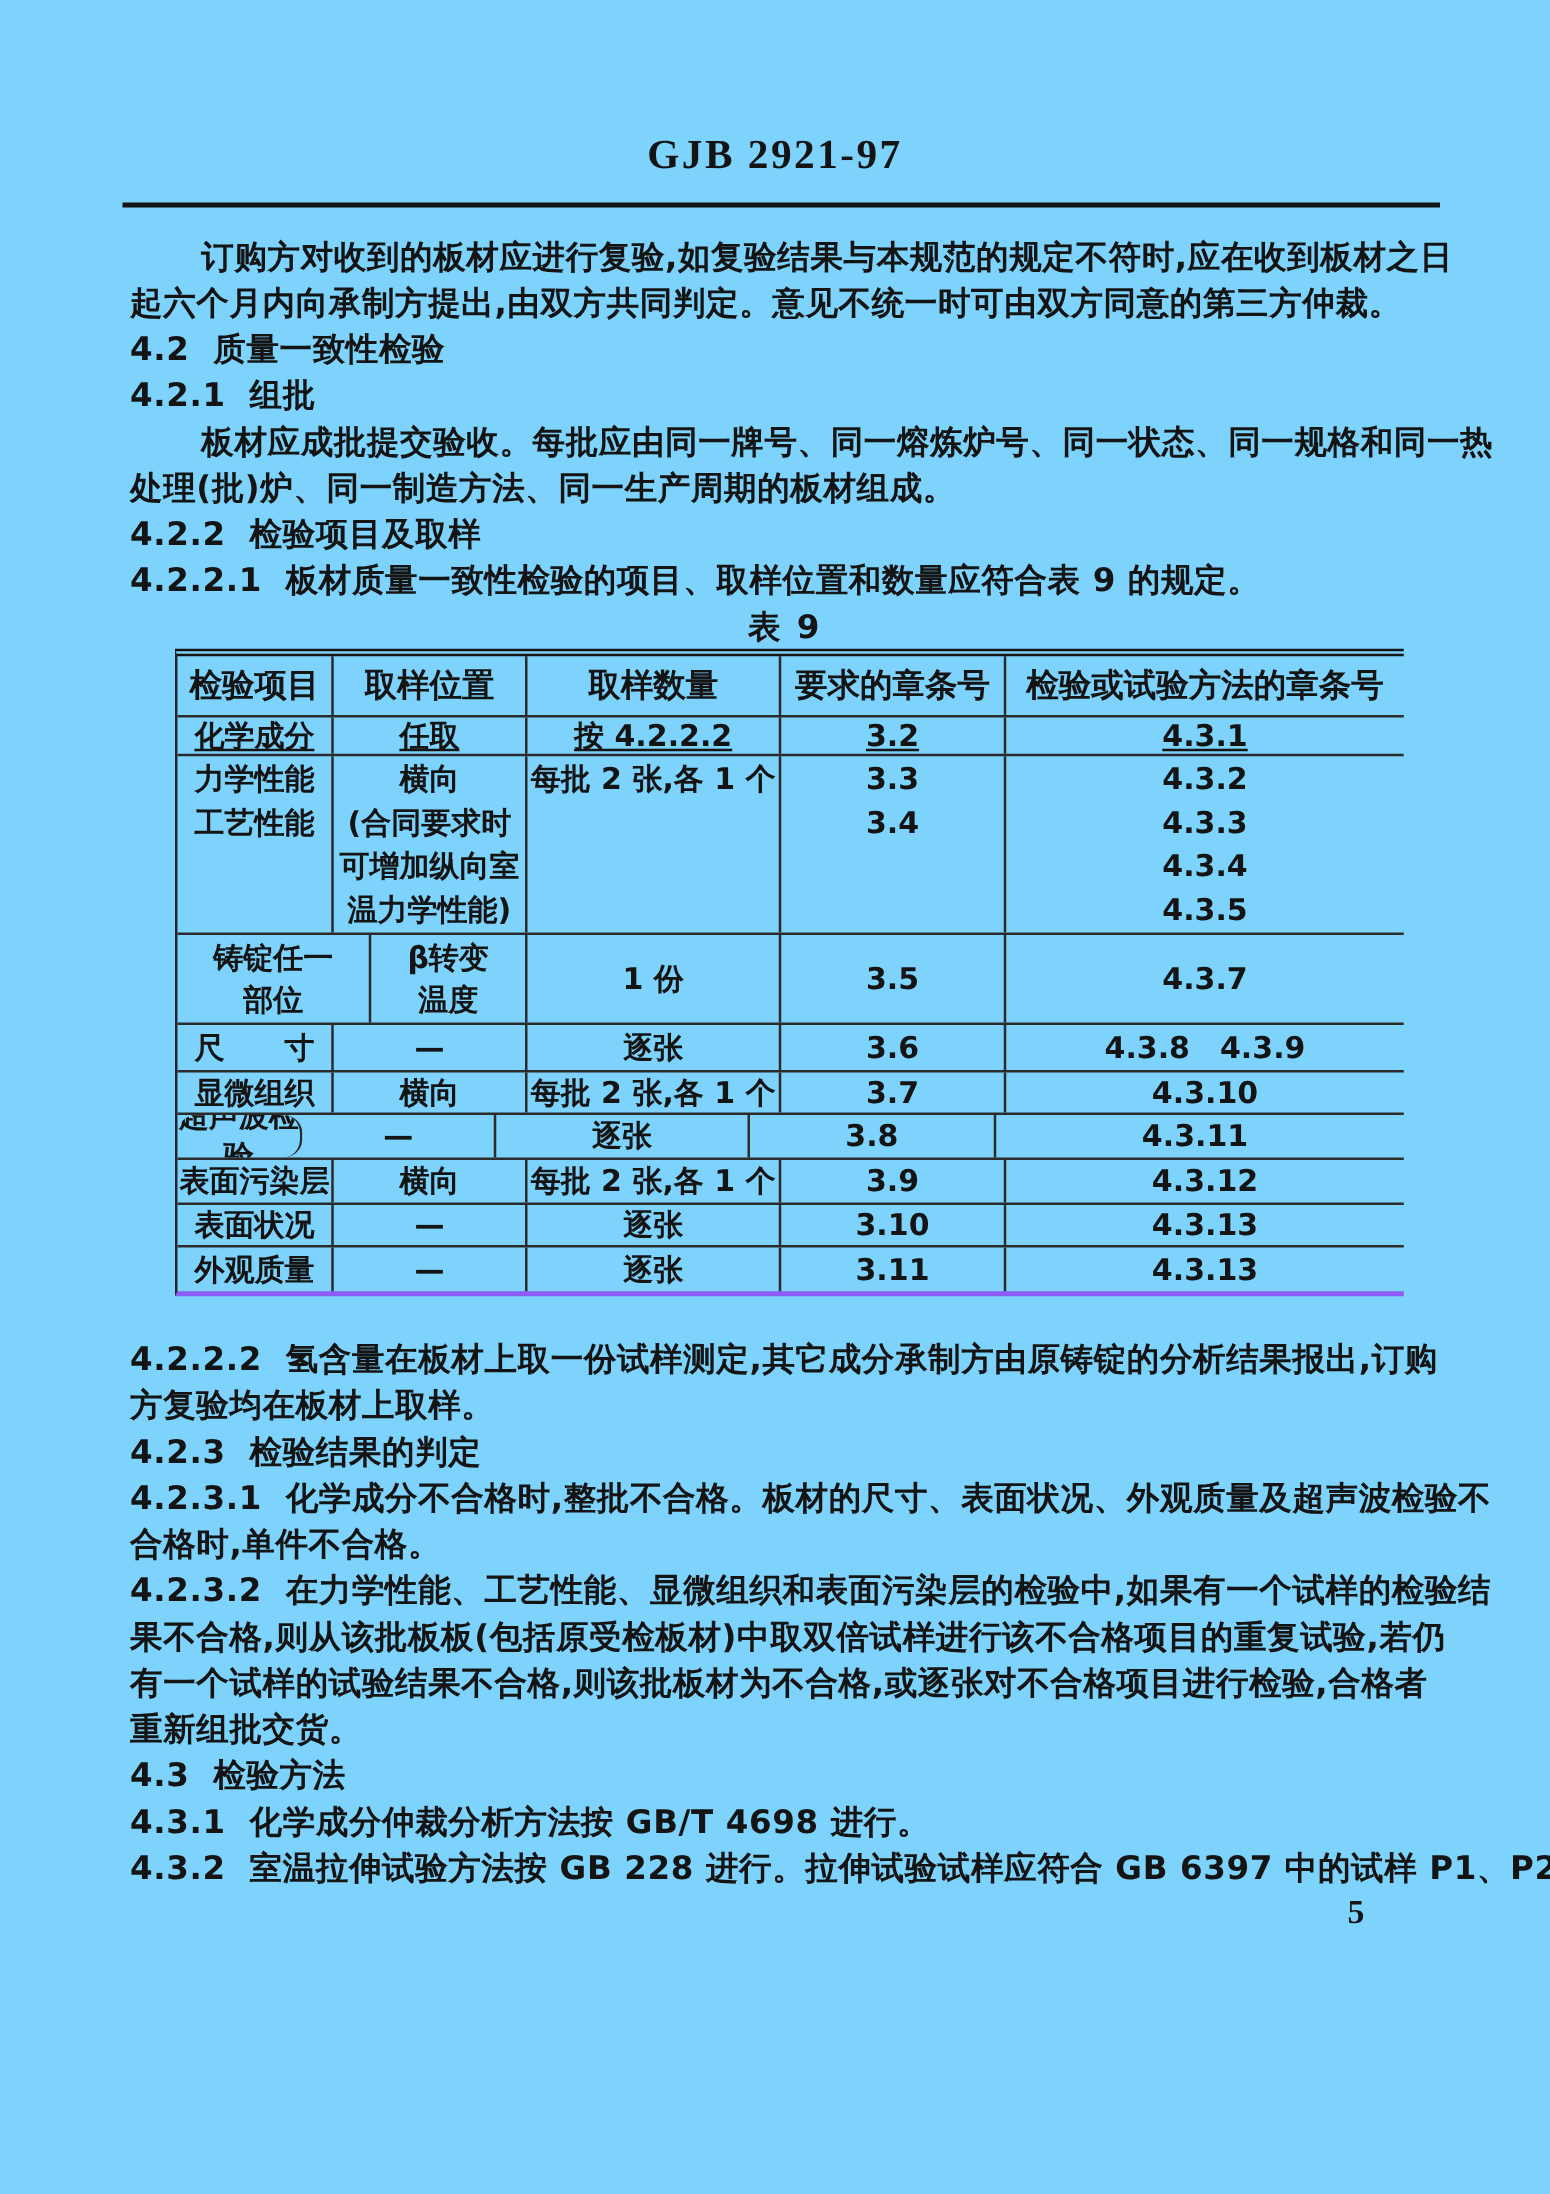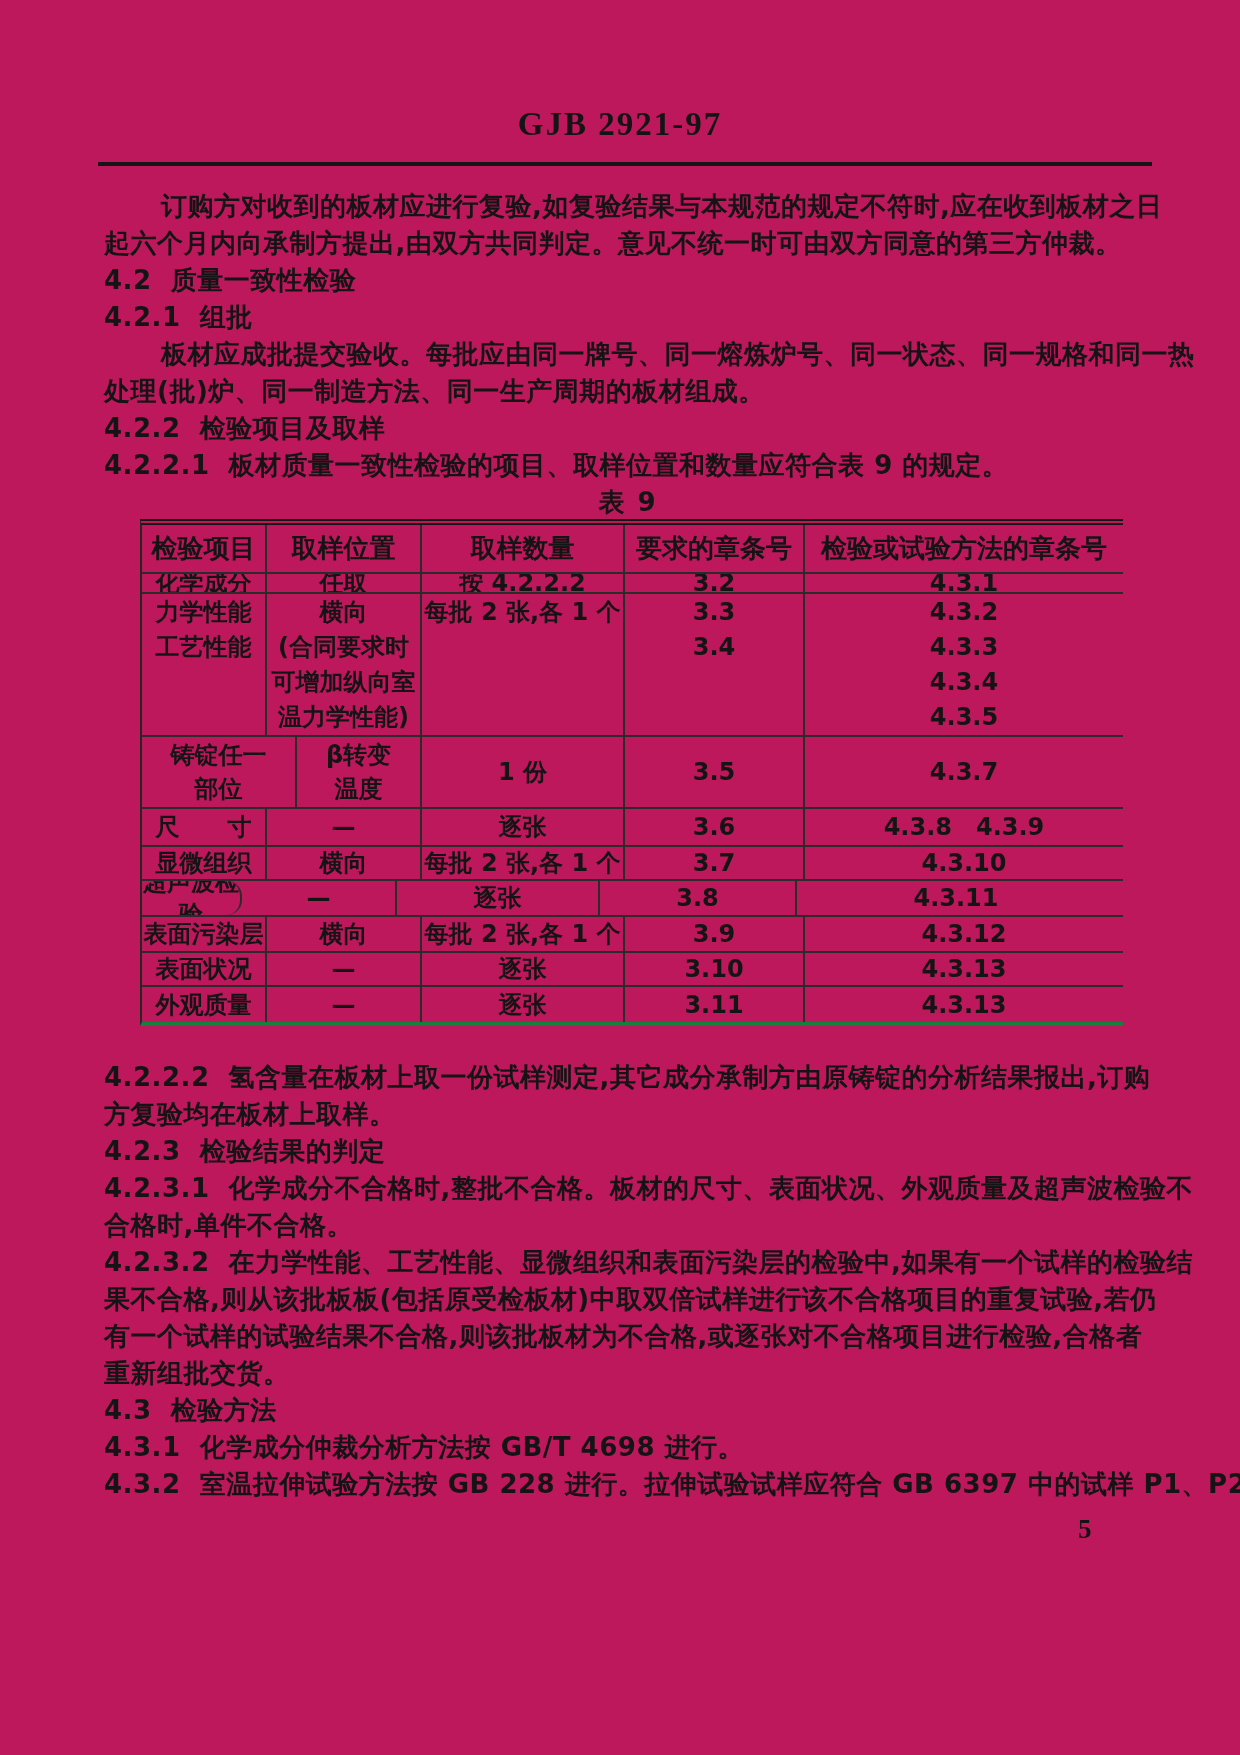--- a/index.html
+++ b/index.html
@@ -1,21 +1,21 @@
 <!DOCTYPE html>
 <html><head>
 <meta charset="utf-8">
 <title>GJB 2921-97 — p.5</title>
 <style>
   html,body{margin:0;padding:0;background:#e8e8e8;}
   .page{
     position:relative;
     width:1240px;height:1755px;
     margin:0 auto;
-    background:#be185d;
+    background:#7dd3fc;
     color:#141414;
     font-family:"DejaVu Sans", sans-serif;
     font-weight:600;
     overflow:hidden;
   }
   .std-code{
     position:absolute;top:106px;left:0;width:100%;
     text-align:center;
     font-family:"Liberation Serif", serif;
     font-size:33px;font-weight:700;letter-spacing:2px;
@@ -34,21 +34,21 @@
     letter-spacing:0.5px;
   }
   .line.indent{text-indent:57px;}
   .line.bold{font-weight:800;}
   .line.caption{text-align:center;letter-spacing:2px;}
   
   .gtable{
     width:981px;
     margin:-2px 0 33px 36px;
     border-top:6px double #151515;
-    border-bottom:4px solid #15803d;
+    border-bottom:4px solid #8b5cf6;
     border-left:2px solid #262626;
   }
   .trow{display:flex;border-bottom:2px solid #2b2b2b;box-sizing:border-box;}
   .trow.last{border-bottom:none;}
   .tcell{
     box-sizing:border-box;
     border-right:2px solid #2b2b2b;
     display:flex;align-items:center;justify-content:center;
     text-align:center;
     font-size:24px;
@@ -81,21 +81,21 @@
       <div class="line heading">4.2.2.1  板材质量一致性检验的项目、取样位置和数量应符合表 9 的规定。</div>
       <div class="line caption">表 9</div>
       <div class="gtable">
         <div class="trow thead" style="height: 49px;">
           <div class="tcell" style="width: 125px;">检验项目</div>
           <div class="tcell" style="width: 155px;">取样位置</div>
           <div class="tcell" style="width: 203px;">取样数量</div>
           <div class="tcell" style="width: 180px;">要求的章条号</div>
           <div class="tcell" style="width: 318px;">检验或试验方法的章条号</div>
         </div>
-        <div class="trow" style="height: 20px; text-decoration: underline;">
+        <div class="trow" style="height: 31px; text-decoration: underline;">
           <div class="tcell" style="width: 125px;">化学成分</div>
           <div class="tcell" style="width: 155px;">任取</div>
           <div class="tcell" style="width: 203px;">按 4.2.2.2</div>
           <div class="tcell" style="width: 180px;">3.2</div>
           <div class="tcell" style="width: 318px;">4.3.1</div>
         </div>
         <div class="trow" style="height: 143px;">
           <div class="tcell multi" style="width: 125px;">
             <div class="cline">力学性能</div>
             <div class="cline">工艺性能</div>

